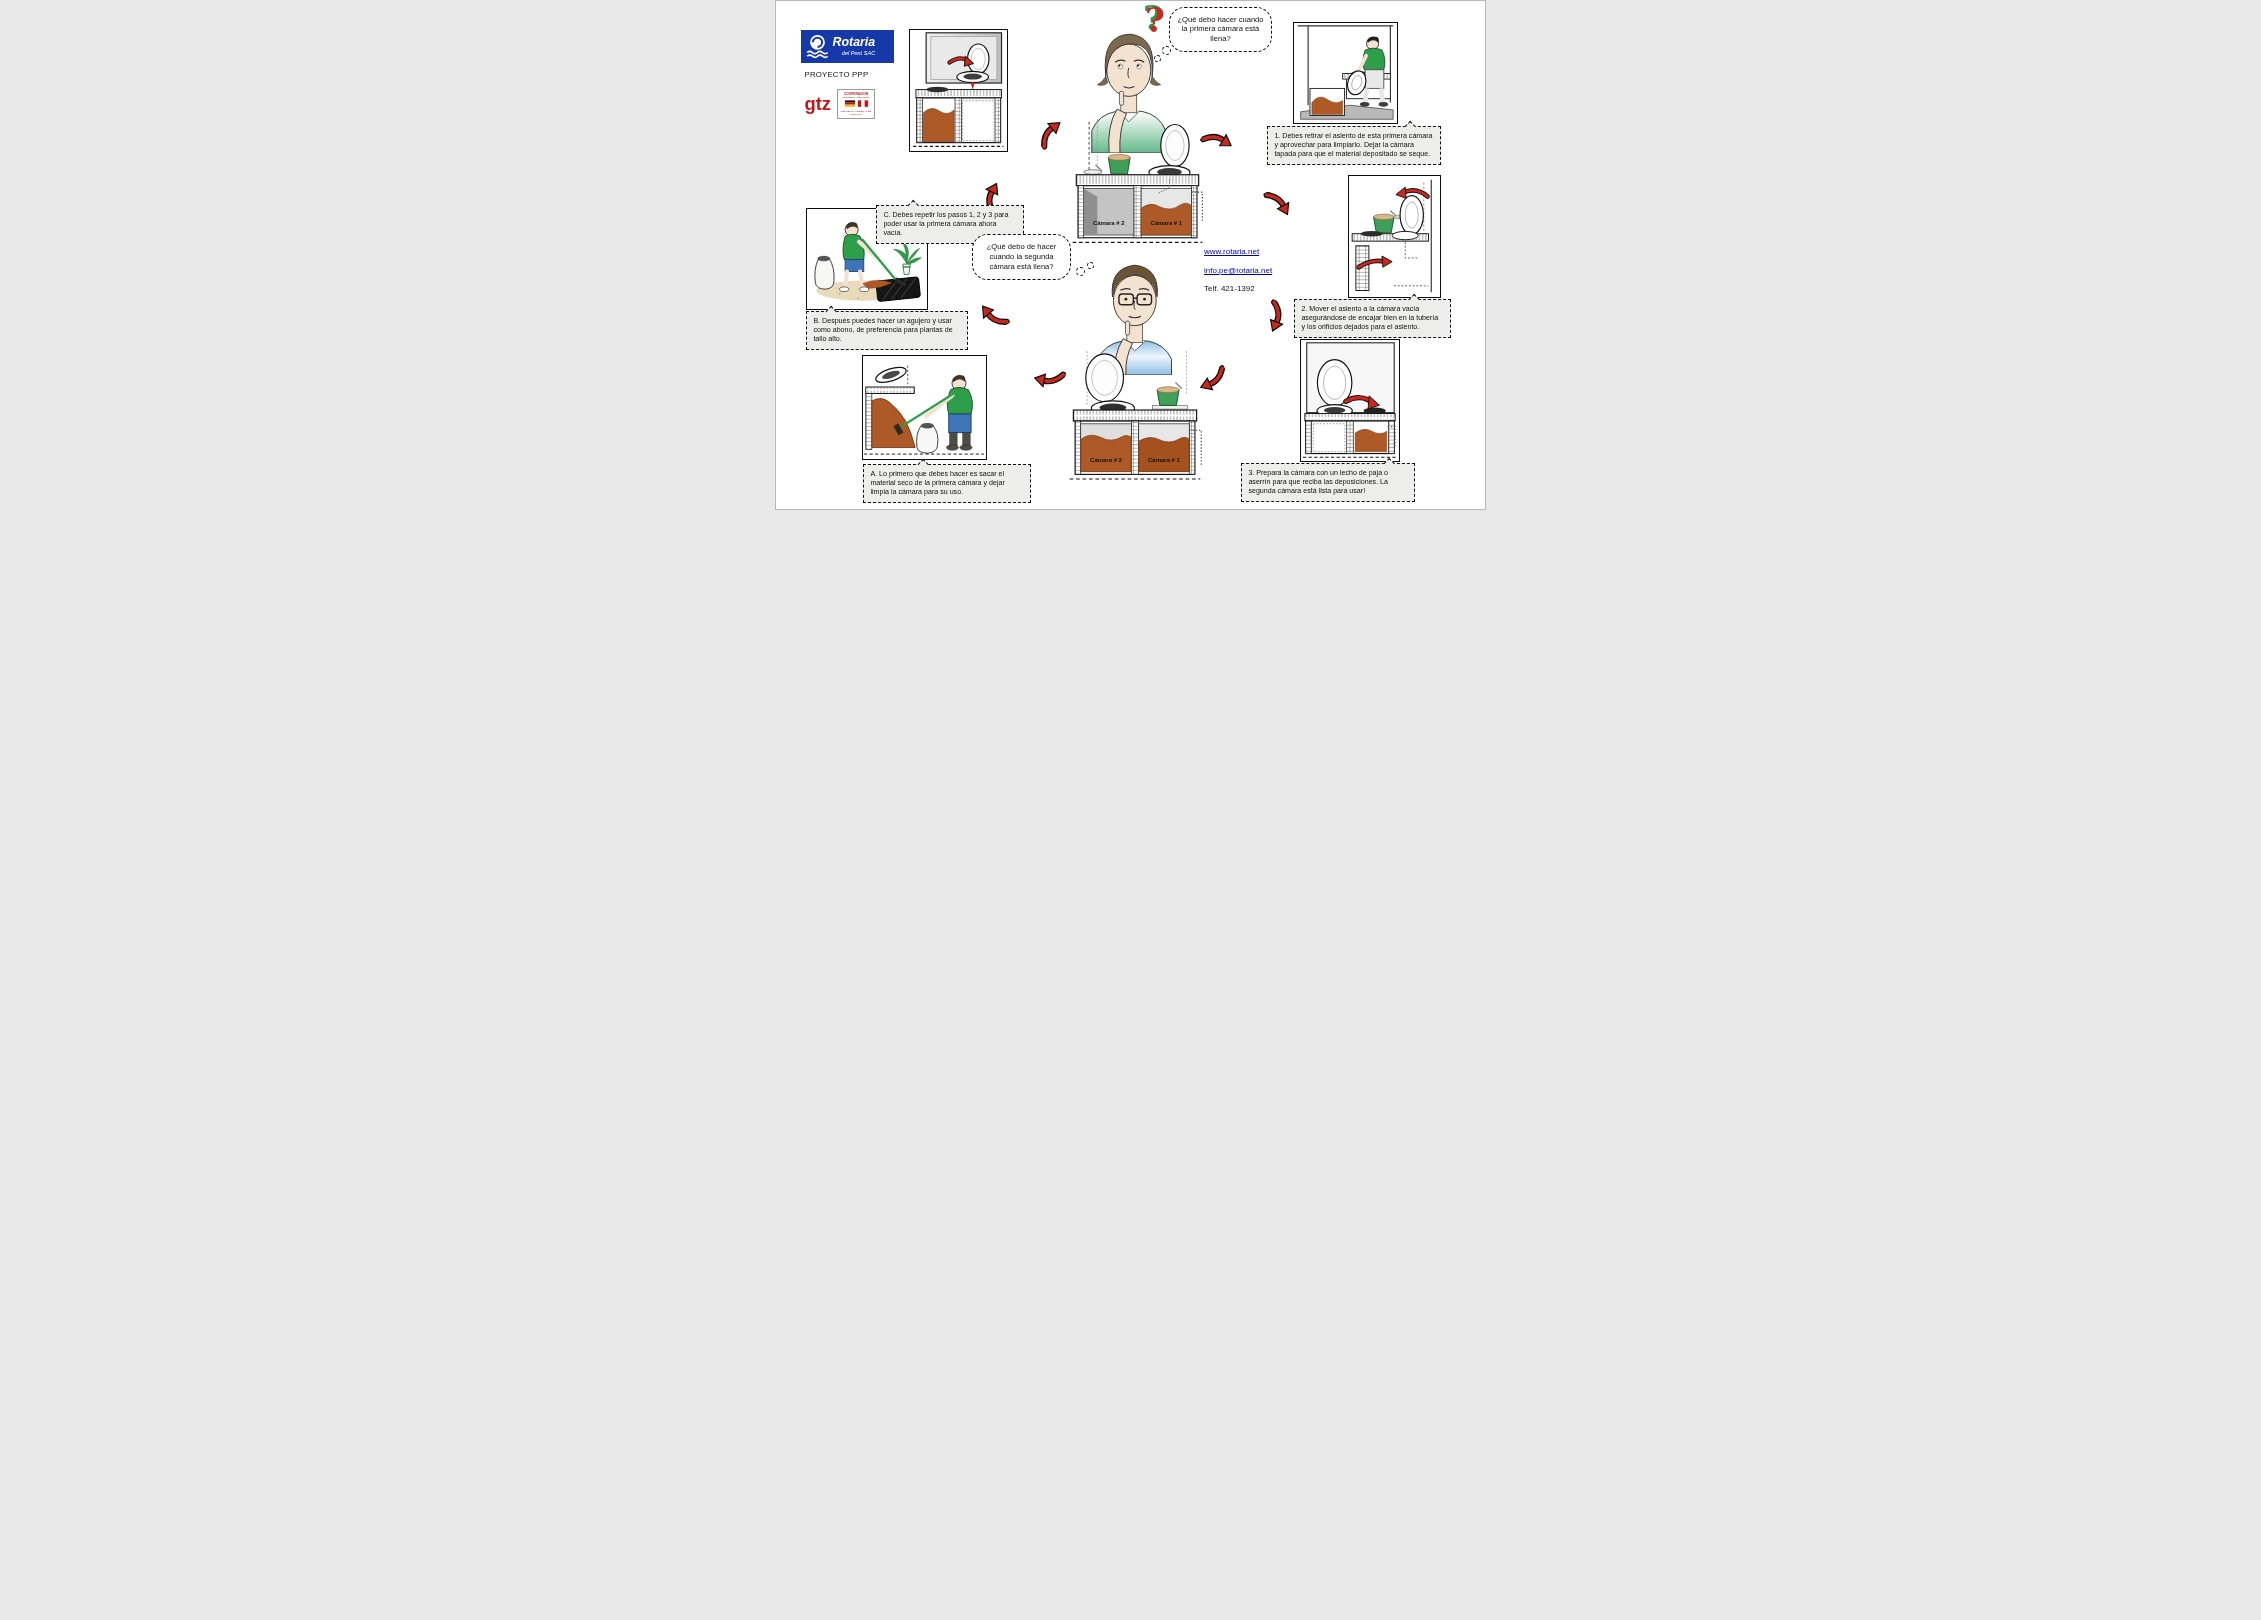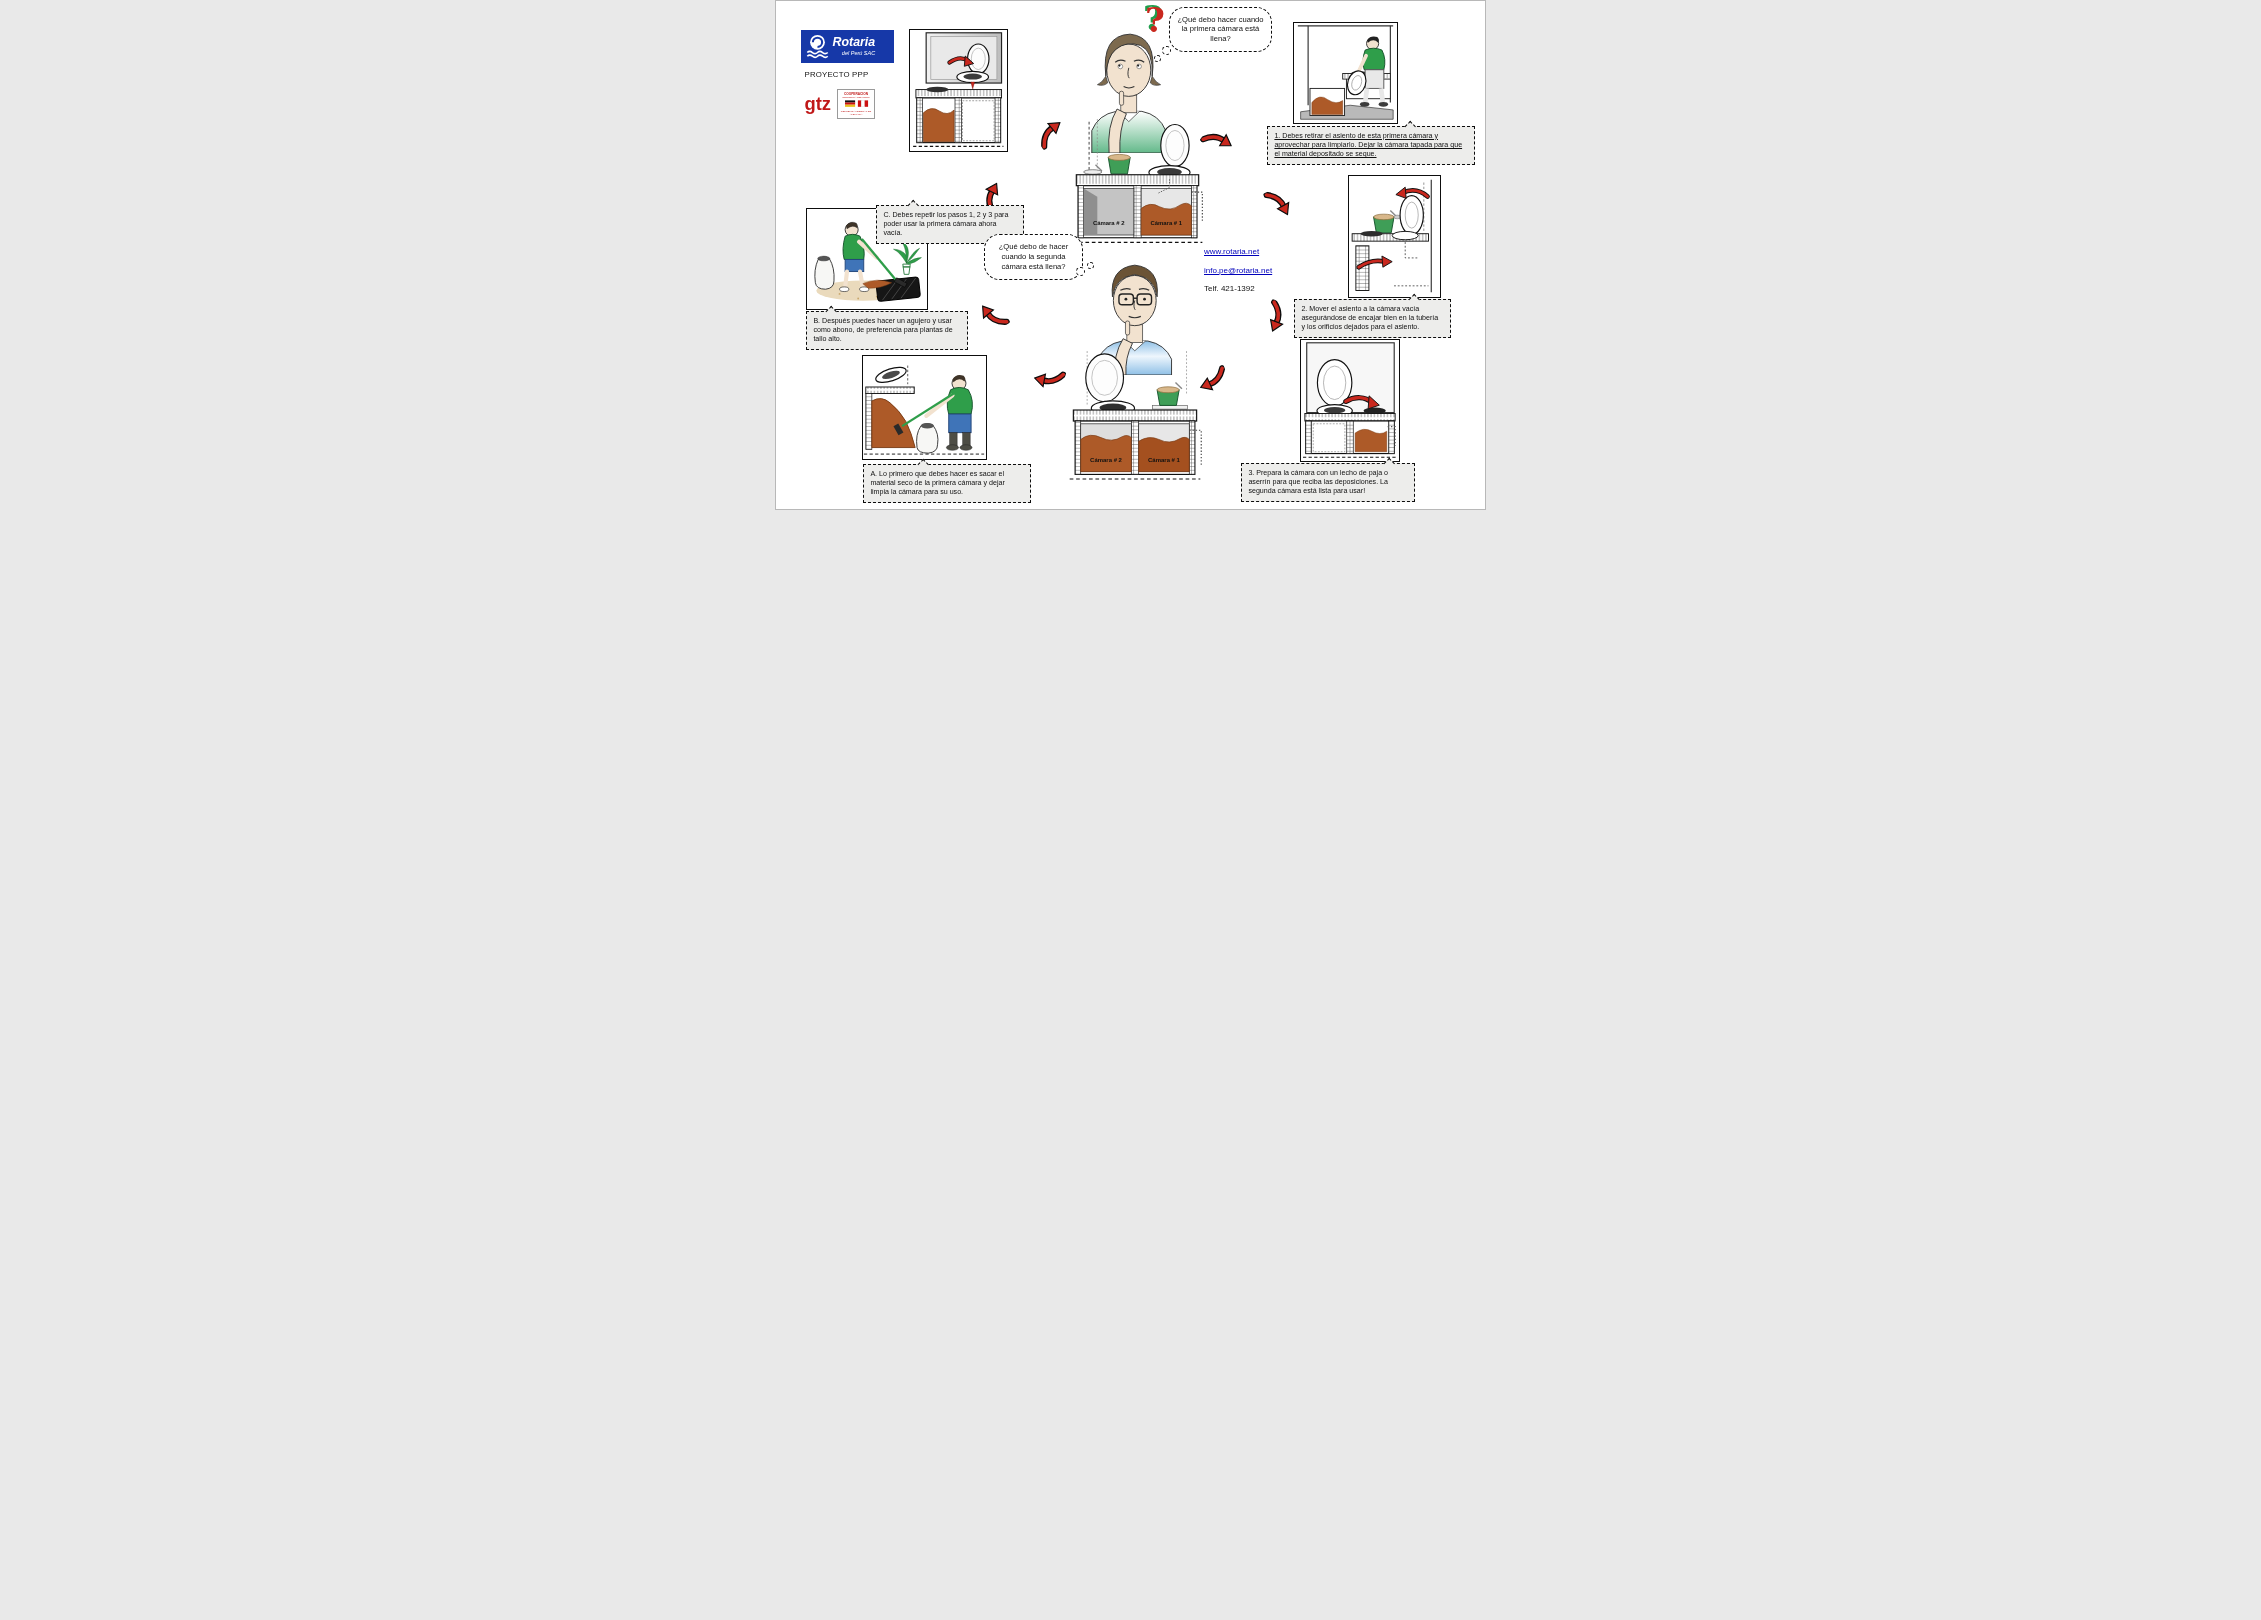--- a/index.html
+++ b/index.html
@@ -137,21 +137,21 @@
     <path d="M32,152 L62,170 L62,254 L32,254 Z" fill="#8f8f8f"></path>
     <rect x="158" y="152" width="110" height="102" fill="#e7e7e7" stroke="#222" stroke-width="1.5"></rect>
     <path d="M158,196 Q178,180 198,192 Q222,204 244,188 Q258,180 268,190 L268,254 L158,254 Z" fill="#ad5a28" stroke="#7a3c16" stroke-width="1.5"></path>
     <polyline points="268,160 292,160 292,226" fill="none" stroke="#444" stroke-width="2.5" stroke-dasharray="3,4"></polyline>
     <polyline points="220,132 220,150 196,162" fill="none" stroke="#555" stroke-width="2" stroke-dasharray="3,3"></polyline>
     <text x="87" y="232" text-anchor="middle" font-size="13" font-weight="bold" fill="#111">Cámara # 2</text>
     <text x="213" y="232" text-anchor="middle" font-size="13" font-weight="bold" fill="#111">Cámara # 1</text>
     <line x1="8" y1="270" x2="292" y2="270" stroke="#111" stroke-width="2.5" stroke-dasharray="8,6"></line>
   </svg>
 
-  <div class="bubble" style="left:208px;top:233px;width:99px;">¿Qué debo de hacer cuando la segunda cámara está llena?</div>
+  <div class="bubble" style="left:196px;top:233px;width:99px;">¿Qué debo de hacer cuando la segunda cámara está llena?</div>
   <div class="puff" style="left:300px;top:266px;width:7.4px;height:7.4px;"></div>
   <div class="puff" style="left:311px;top:261px;width:5px;height:5px;"></div>
 
   <svg class="figure" style="left:304px;top:253px;width:110px;height:121px;" viewBox="0 0 235 260">
     <path d="M38,260 L38,226 Q52,194 90,187 L145,187 Q182,194 196,226 L196,260 Z" fill="url(#gradBlue)" stroke="#333" stroke-width="2"></path>
     <path d="M95,187 L117,208 L140,187" fill="#fff" stroke="#333" stroke-width="1.5"></path>
     <rect x="100" y="152" width="34" height="38" fill="#f2e2cf" stroke="#333" stroke-width="1.5"></rect>
     <ellipse cx="117" cy="100" rx="46" ry="54" fill="#f2e2cf" stroke="#333" stroke-width="2"></ellipse>
     <path d="M69,92 Q63,30 117,24 Q171,30 165,92 Q159,50 117,44 Q75,50 69,92 Z" fill="#6b5335" stroke="#333" stroke-width="2"></path>
     <path d="M86,78 Q98,72 108,76" fill="none" stroke="#333" stroke-width="2.5"></path>
@@ -218,21 +218,21 @@
       <path d="M186,140 L190,170" stroke="#e8e8e8" stroke-width="10"></path>
       <ellipse cx="151" cy="174" rx="10" ry="5" fill="#3c3c3c"></ellipse>
       <ellipse cx="191" cy="174" rx="10" ry="5" fill="#3c3c3c"></ellipse>
       <path d="M154,70 L136,108" stroke="#f2e2cf" stroke-width="8" stroke-linecap="round"></path>
       <g transform="rotate(18 134 128)">
         <ellipse cx="134" cy="128" rx="19" ry="26" fill="#fff" stroke="#111" stroke-width="2.5"></ellipse>
         <ellipse cx="134" cy="128" rx="10" ry="16" fill="none" stroke="#999" stroke-width="1.5"></ellipse>
       </g>
     </svg>
   </div>
-  <div class="caption" style="left:491px;top:125px;width:208px;text-decoration:underline;">
+  <div class="caption" style="left:491px;top:125px;width:174px;">
     <span class="tail" style="left:138px;"></span>
     <span>1. Debes retirar el asiento de esta primera cámara y aprovechar para limpiarlo. Dejar la cámara tapada para que el material depositado se seque.</span>
   </div>
 
   <div class="frame" style="left:572px;top:174px;width:93px;height:123px;">
     <svg viewBox="0 0 194 260">
       <line x1="176" y1="8" x2="176" y2="250" stroke="#333" stroke-width="2.5"></line>
       <line x1="160" y1="14" x2="160" y2="120" stroke="#666" stroke-width="1.5" stroke-dasharray="5,4"></line>
       <path d="M52,88 L96,88 L90,122 L58,122 Z" fill="#3f9e57" stroke="#14522a" stroke-width="2"></path>
       <ellipse cx="74" cy="88" rx="22" ry="6" fill="#d8b78a" stroke="#8a6a3a" stroke-width="1.5"></ellipse>

